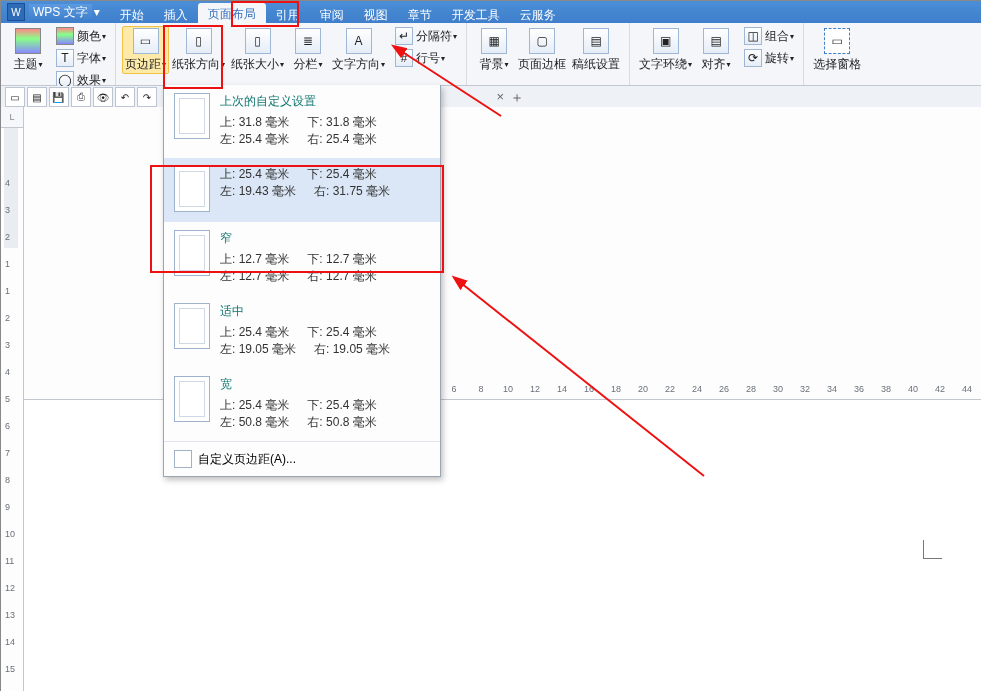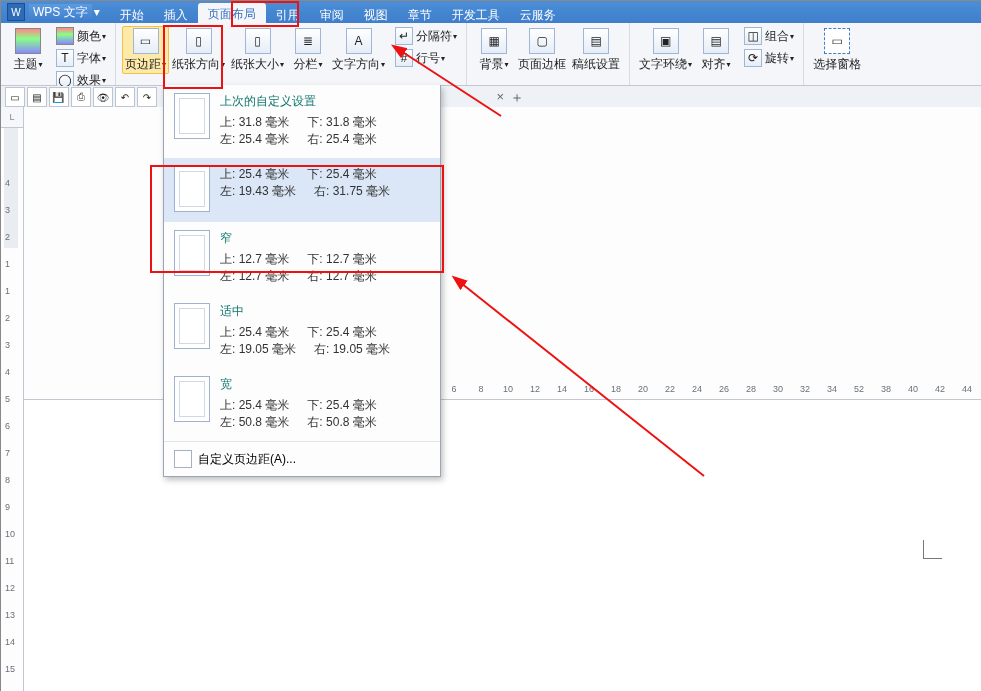--- a/index.html
+++ b/index.html
@@ -266,21 +266,21 @@
           <span class="num" style="left: 565px;">16</span>
           <span class="num" style="left: 592px;">18</span>
           <span class="num" style="left: 619px;">20</span>
           <span class="num" style="left: 646px;">22</span>
           <span class="num" style="left: 673px;">24</span>
           <span class="num" style="left: 700px;">26</span>
           <span class="num" style="left: 727px;">28</span>
           <span class="num" style="left: 754px;">30</span>
           <span class="num" style="left: 781px;">32</span>
           <span class="num" style="left: 808px;">34</span>
-          <span class="num" style="left: 835px;">52</span>
+          <span class="num" style="left: 835px;">36</span>
           <span class="num" style="left: 862px;">38</span>
           <span class="num" style="left: 889px;">40</span>
           <span class="num" style="left: 916px;">42</span>
           <span class="num" style="left: 943px;">44</span>
         </div>
       <div class="canvas">
         <div class="page-edge"></div>
       </div>
     </div>
   </div>

